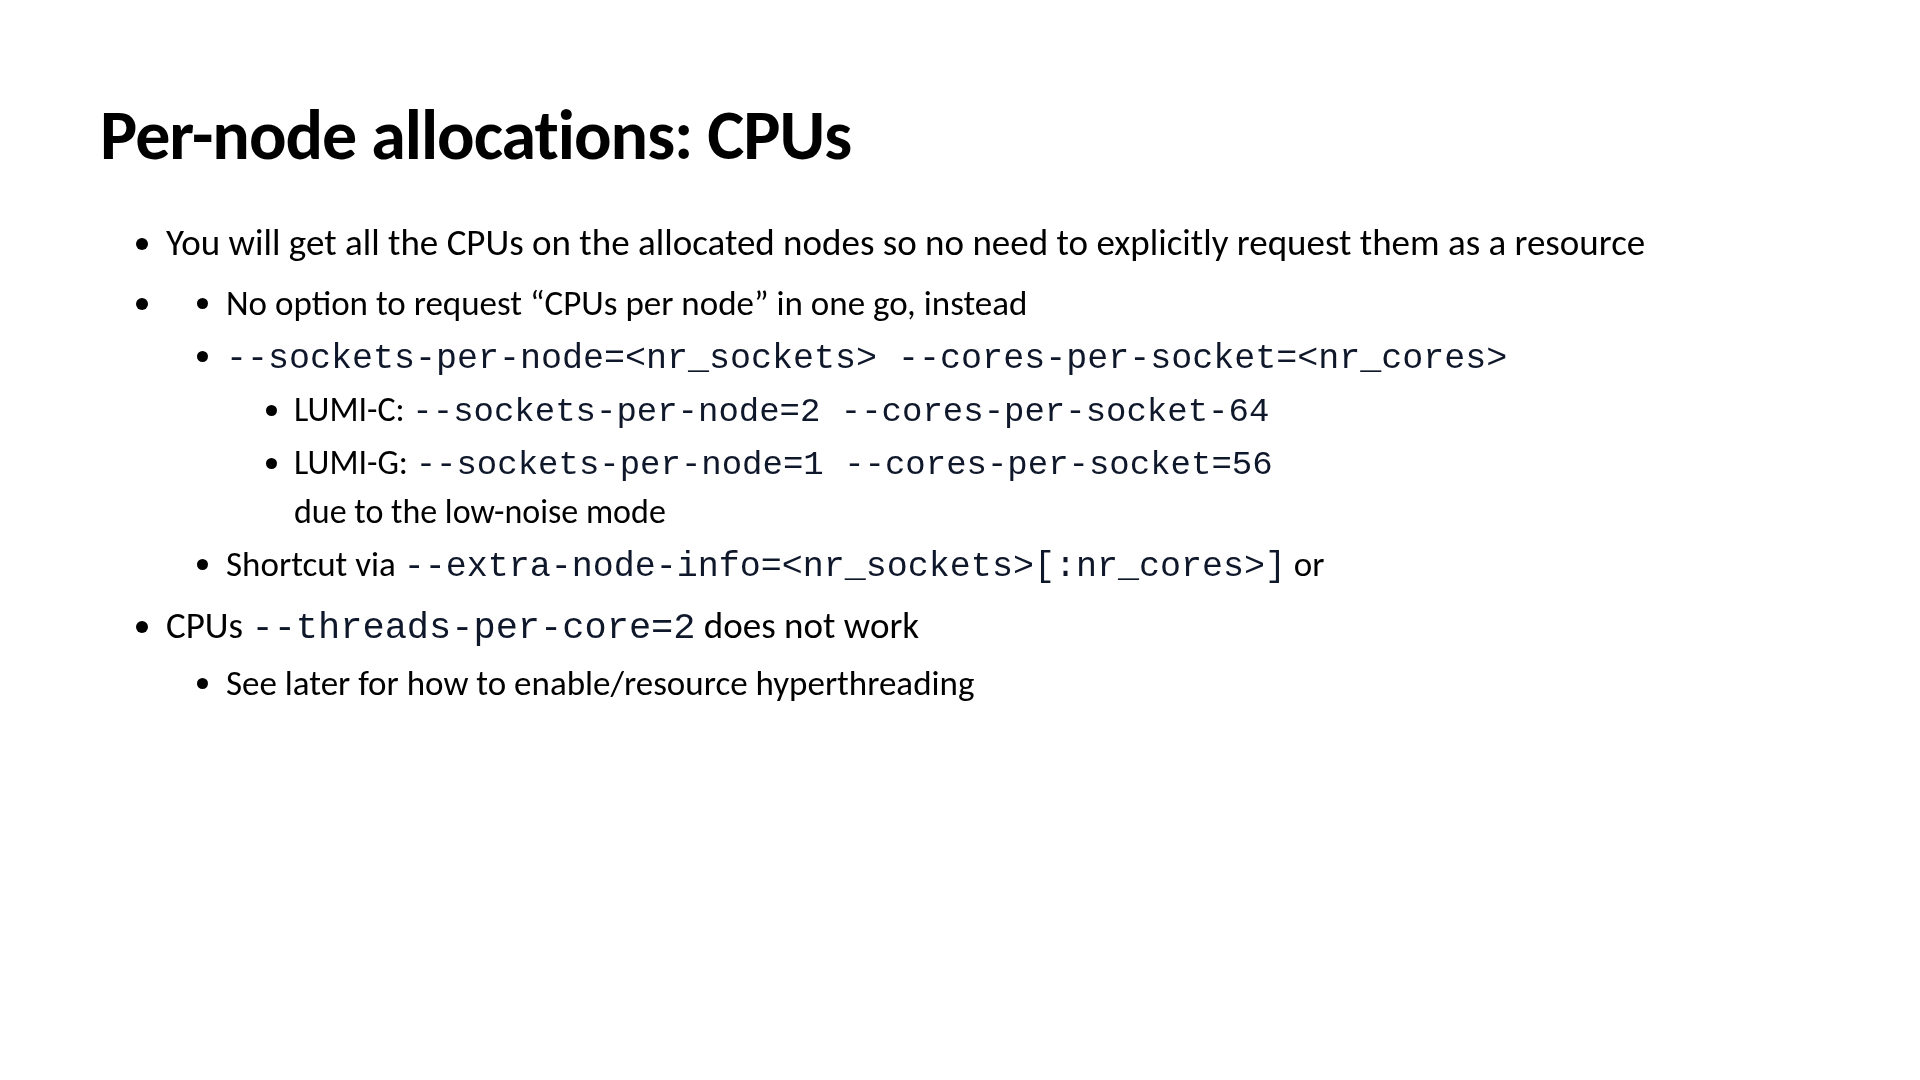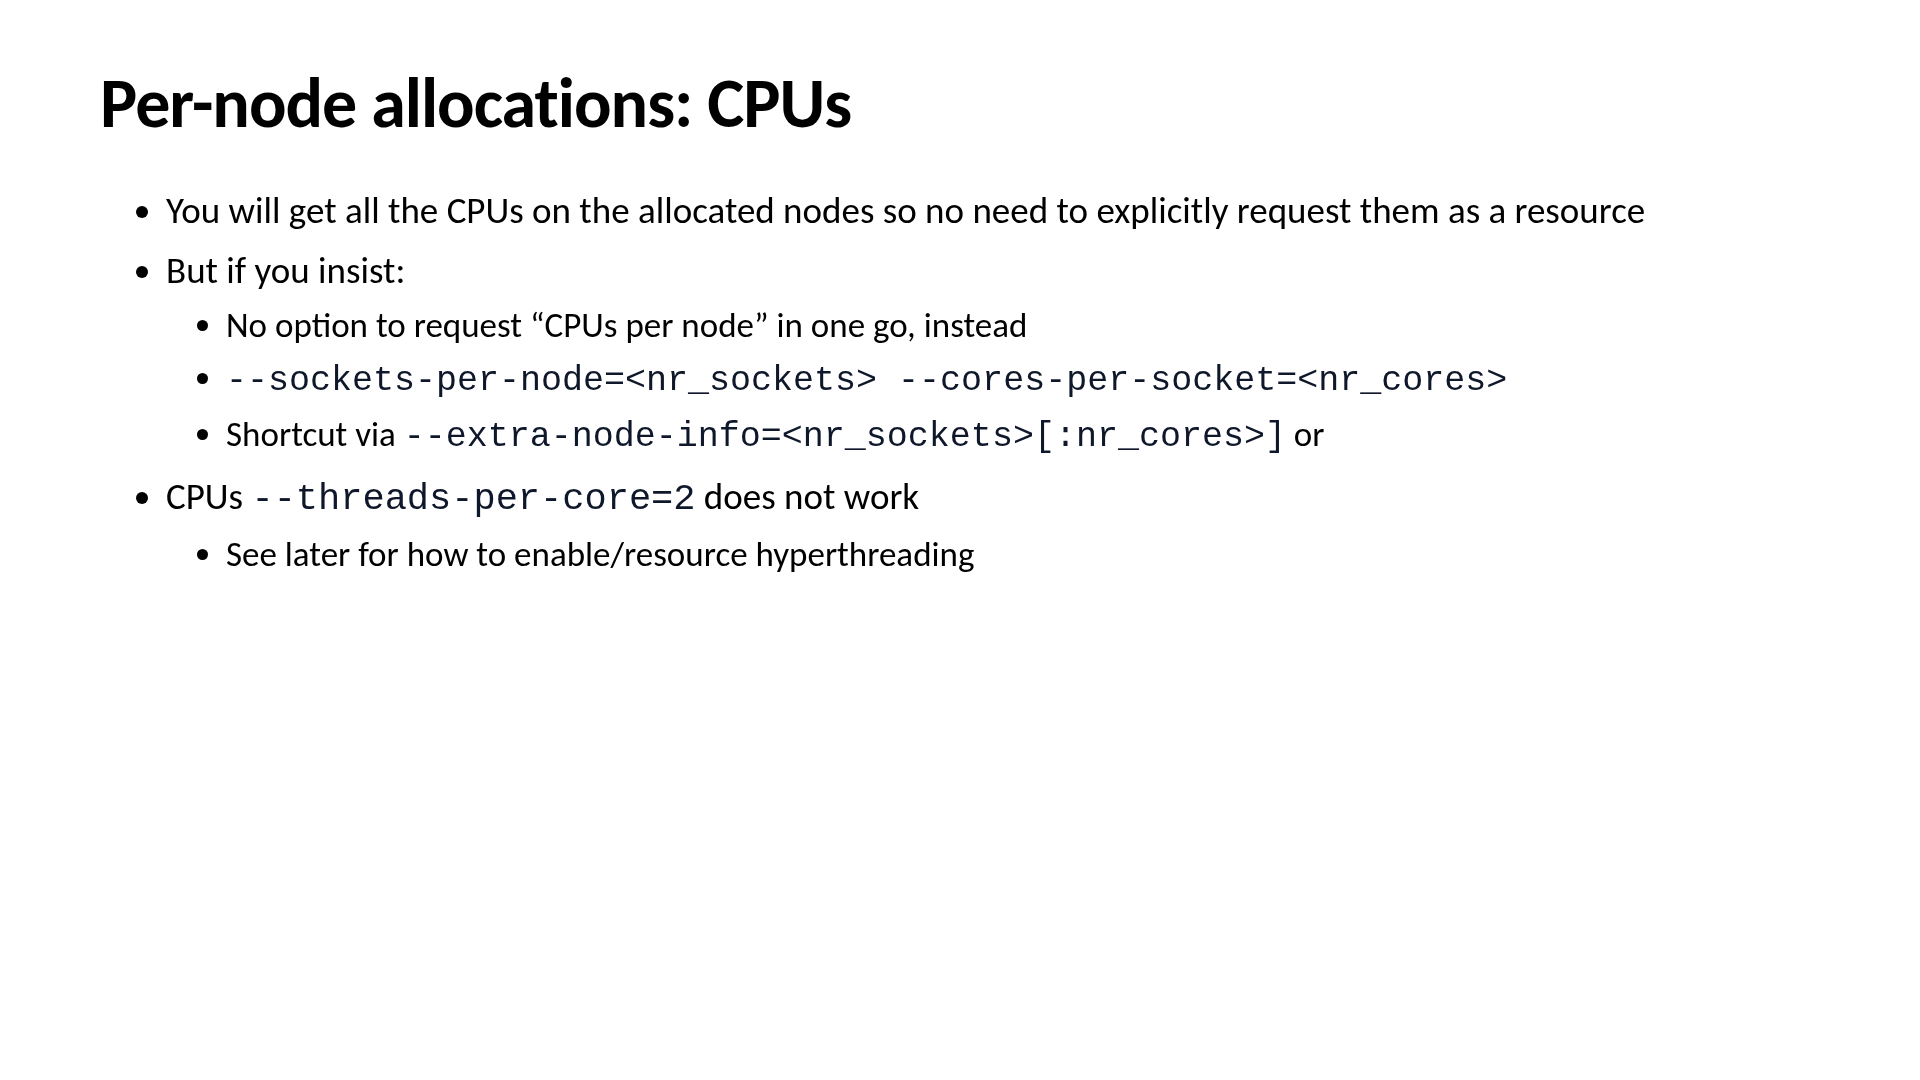--- a/index.html
+++ b/index.html
@@ -9,21 +9,21 @@
     height: 1080px;
     background: #ffffff;
     font-family: "Segoe UI", "Calibri", "Helvetica Neue", Arial, sans-serif;
     color: #000000;
     overflow: hidden;
   }
   .slide {
     box-sizing: border-box;
     width: 1920px;
     height: 1080px;
-    padding: 60px 100px 60px 100px;
+    padding: 92px 100px 60px 100px;
   }
   h1.title {
     font-size: 70px;
     font-weight: 800;
     margin: 0 0 40px 0;
     letter-spacing: -1px;
   }
   ul.lvl1 {
     list-style: disc;
     margin: 16px;
@@ -63,26 +63,34 @@
 </head>
 <body>
 
 <div class="slide">
   <h1 class="title">Per-node allocations: CPUs</h1>
 
   <ul class="lvl1">
     <li>You will get all the CPUs on the allocated nodes so no need to explicitly request them as a resource</li>
 
     <li>
-      <span>But if you insist:</span>
       <ul class="lvl2">
         <li>No option to request “CPUs per node” in one go, instead</li>
 
         <li>
           <span class="code">--sockets-per-node=&lt;nr_sockets&gt; --cores-per-socket=&lt;nr_cores&gt;</span>
+          <ul class="lvl3">
+            <li>
+              <span class="plain">LUMI-C: </span><span class="code">--sockets-per-node=2 --cores-per-socket-64</span>
+            </li>
+            <li>
+              <span class="plain">LUMI-G: </span><span class="code">--sockets-per-node=1 --cores-per-socket=56</span><br>
+              <span class="plain">due to the low-noise mode</span>
+            </li>
+          </ul>
         </li>
 
         <li>
           <span class="plain">Shortcut via </span><span class="code">--extra-node-info=&lt;nr_sockets&gt;[:nr_cores&gt;]</span><span class="plain"> or </span><br>
         </li>
       </ul>
     </li>
 
     <li>
       <span class="plain">CPUs </span><span class="code">--threads-per-core=2</span><span class="plain"> does not work</span>

